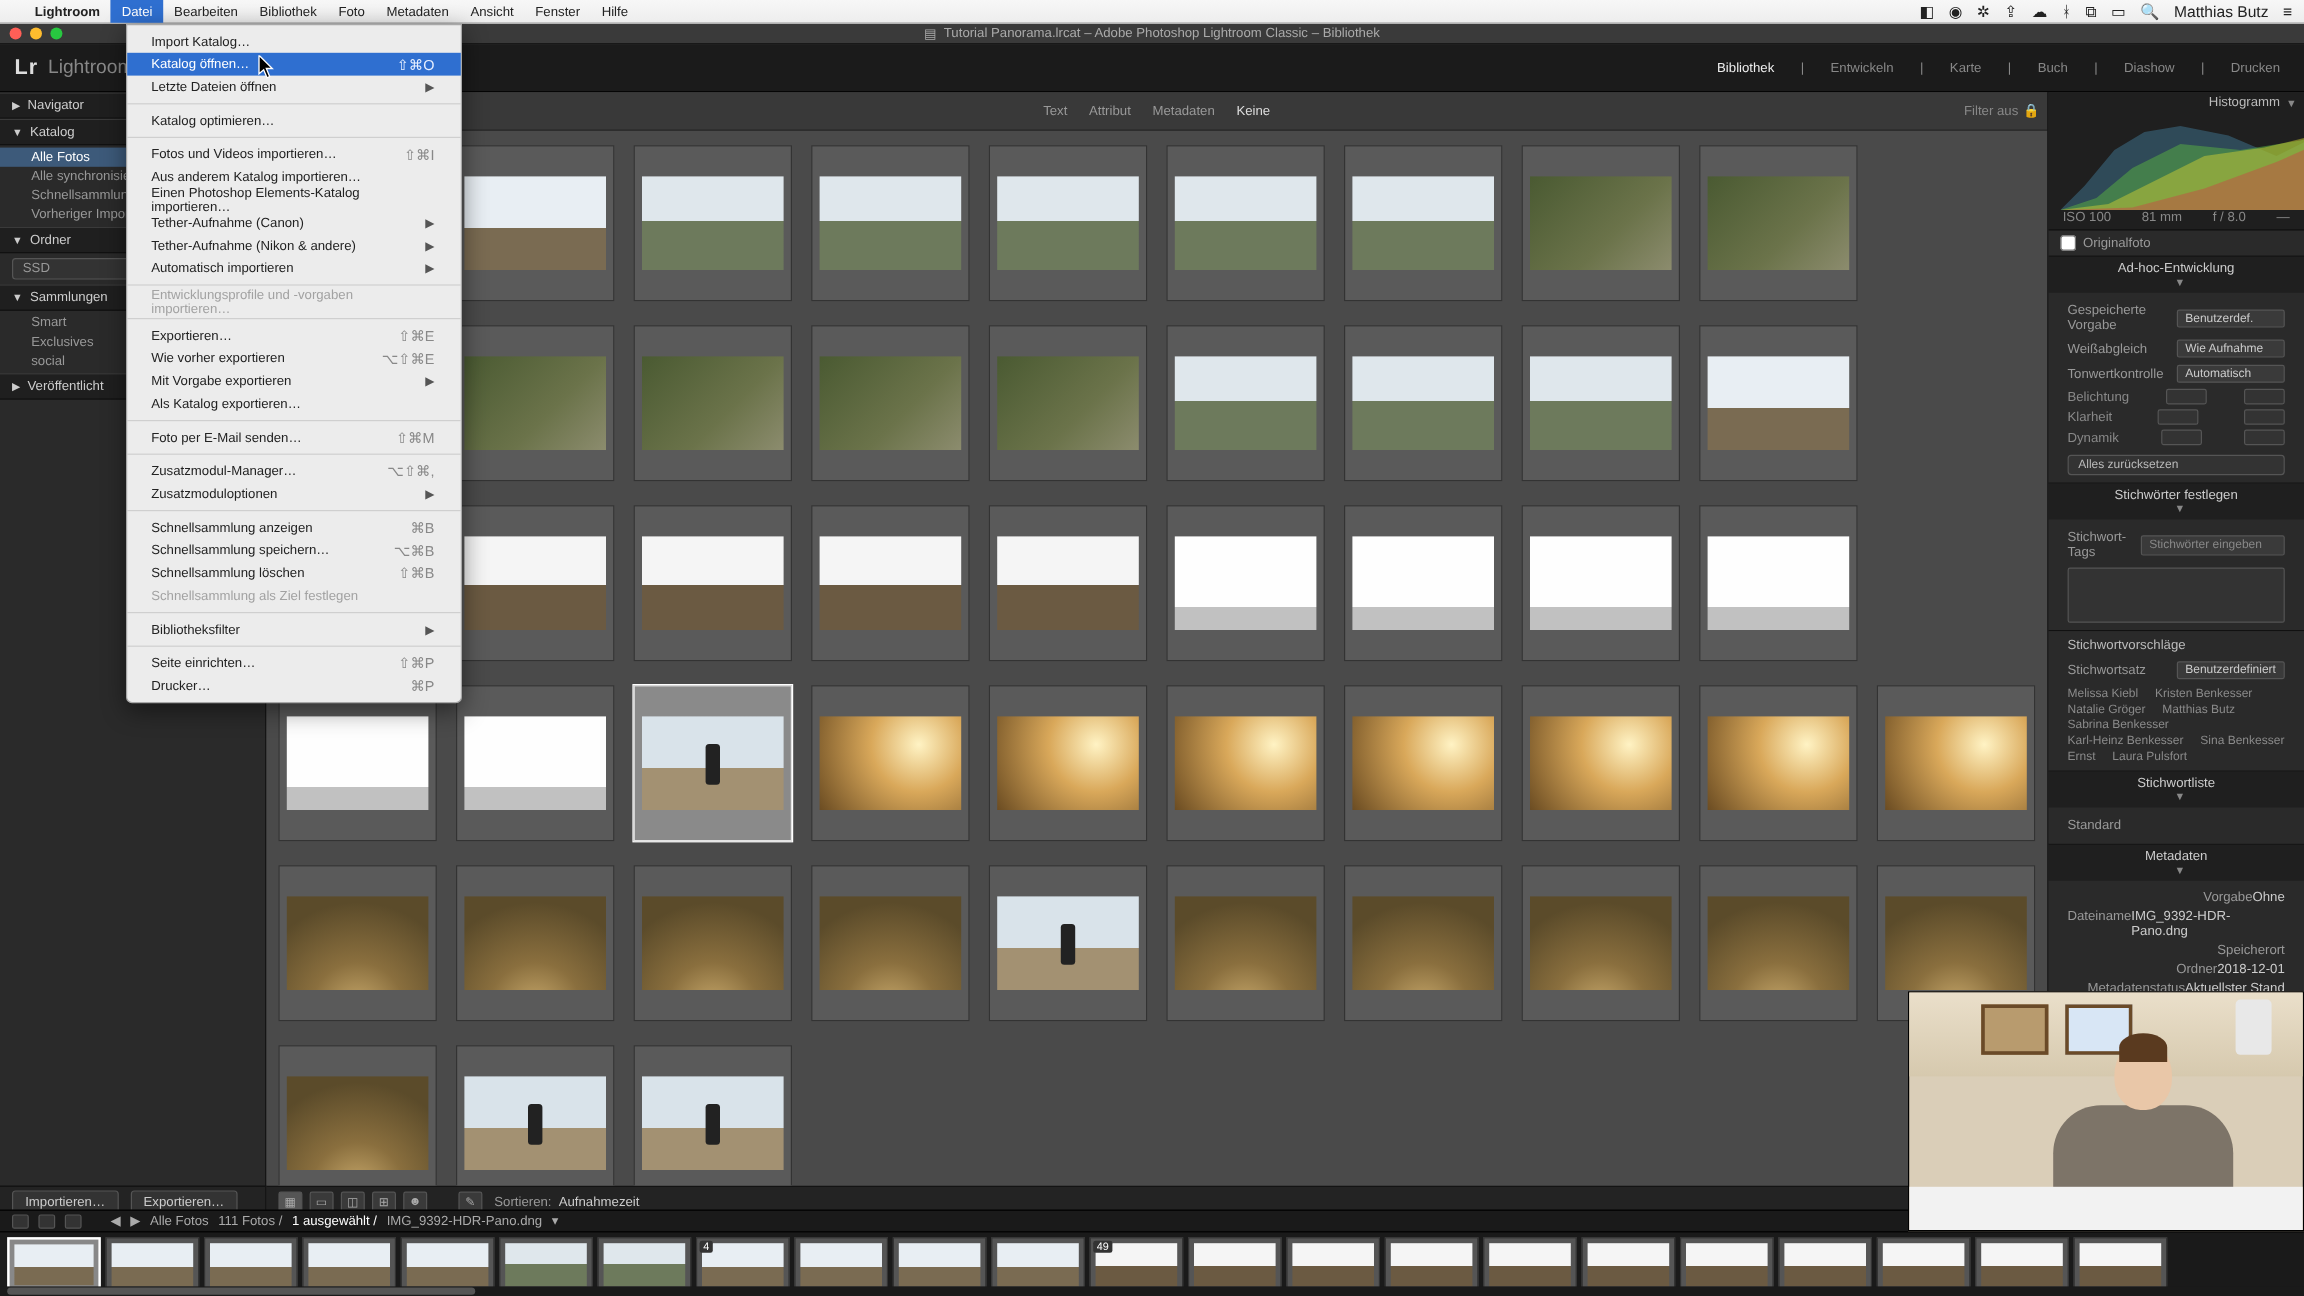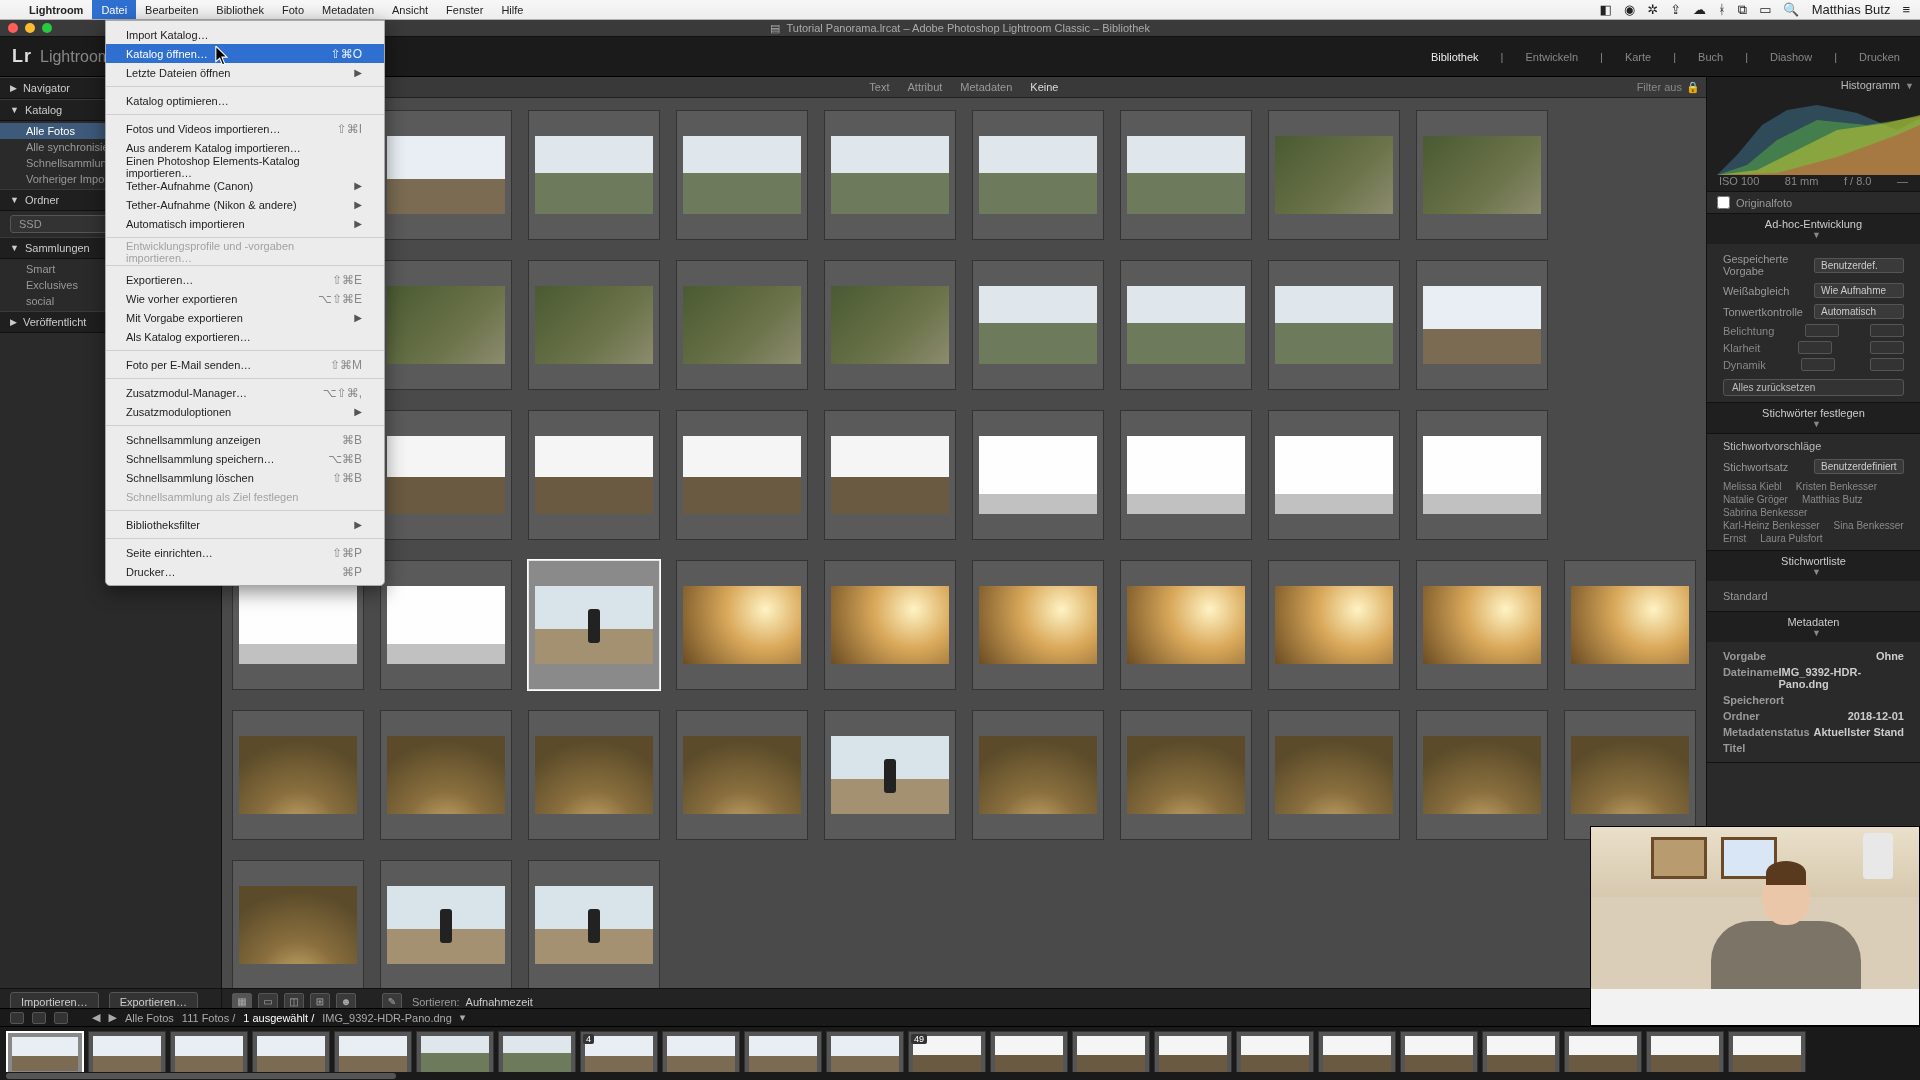--- a/index.html
+++ b/index.html
@@ -45,21 +45,21 @@
 .dropdown .mi.hover{background:#2f6fd0;color:#fff;}
 .dropdown .mi.disabled{color:#a2a2a2;}
 .dropdown .sep{height:1px;background:#cfcfcf;margin:4px 0;}
 .dropdown .sc{color:#888;font-size:12px;}
 .dropdown .mi.hover .sc{color:#e8f0ff;}
 .dropdown .mi .arrow{font-size:10px;color:#555;}
 
 .cursor{position:absolute;top:46px;left:215px;z-index:1000;pointer-events:none;}
 .cursor svg{width:15px;height:20px;}
 
-.filter-bar{height:21px;background:#393939;border-bottom:1px solid #222;display:flex;align-items:center;justify-content:center;gap:18px;color:#999;font-size:11px;position:relative;}
+.filter-bar{height:32px;background:#393939;border-bottom:1px solid #222;display:flex;align-items:center;justify-content:center;gap:18px;color:#999;font-size:11px;position:relative;}
 .filter-bar .tab{cursor:pointer;}
 .filter-bar .right-lbl{position:absolute;right:24px;color:#888;}
 .filter-bar .lock{position:absolute;right:6px;color:#888;}
 
 .grid-scroll{flex:1;overflow:hidden;background:#4a4a4a;position:relative;}
 .grid-inner{padding:12px 10px;display:flex;flex-direction:column;gap:20px;}
 .grid-row{display:flex;gap:16px;flex-wrap:nowrap;}
 .cell{width:132px;height:130px;background:#5a5a5a;border:1px solid #333;position:relative;display:flex;align-items:center;justify-content:center;}
 .cell.sel{background:#8a8a8a;border-color:#e4e4e4;box-shadow:0 0 0 1px #fff;}
 .cell .ph{width:118px;height:78px;background:#777;display:block;}
@@ -91,21 +91,21 @@
 .rp .hd .tri{margin-left:6px;font-size:9px;color:#888;}
 .rp .bd{padding:6px 16px;background:#2a2a2a;}
 .rp .line{display:flex;justify-content:space-between;align-items:center;padding:3px 0;color:#999;}
 .rp .line .v{background:#3a3a3a;border:1px solid #555;border-radius:2px;padding:1px 6px;color:#ccc;min-width:90px;text-align:left;font-size:10px;}
 .rp .mini{display:flex;justify-content:space-between;align-items:center;color:#888;font-size:10px;padding:2px 0;}
 .rp .mini .box{background:#333;border:1px solid #555;width:34px;height:13px;border-radius:2px;}
 .rp .reset{display:block;margin:6px 0 0 auto;background:#333;border:1px solid #555;border-radius:3px;color:#bbb;padding:2px 8px;font-size:10px;}
 .rp .kw-in{background:#3a3a3a;border:1px solid #555;border-radius:2px;padding:2px 6px;color:#888;font-size:10px;min-width:120px;display:inline-block;}
 .rp .suggest{display:flex;flex-wrap:wrap;gap:2px 14px;padding-top:4px;}
 .rp .suggest span{color:#8a8a8a;font-size:10px;}
-.meta-line{display:flex;justify-content:space-between;color:#999;padding:2px 0;font-size:10px;font-weight:bold;}
+.meta-line{display:flex;justify-content:flex-end;color:#999;padding:2px 0;font-size:10px;}
 .meta-line .v{color:#ccc;}
 .right-col .chk{display:flex;align-items:center;gap:6px;color:#999;font-size:10px;padding:4px 10px;background:#2a2a2a;border-bottom:1px solid #111;}
 .right-col .chk input{accent-color:#666;}
 
 .status{position:absolute;left:0;right:0;bottom:54px;height:18px;background:#1a1a1a;border-top:1px solid #000;display:flex;align-items:center;padding:0 10px;color:#aaa;font-size:11px;gap:8px;}
 .status .ico{width:14px;height:12px;background:#333;border:1px solid #555;border-radius:2px;}
 .status .sel{color:#fff;}
 .status .rt{margin-left:auto;display:flex;gap:10px;align-items:center;}
 
 .filmstrip{position:absolute;left:0;right:0;bottom:0;height:54px;background:#1a1a1a;display:flex;align-items:center;padding:0 6px;gap:4px;overflow:hidden;border-top:1px solid #000;}
@@ -477,20 +477,27 @@
           </div>
         <span class="reset">Alles zurücksetzen</span>
       </div>
     </div>
 
     <div class="rp">
       <div class="hd">
           <span>Stichwörter festlegen</span>
           <span class="tri">▼</span>
         </div>
+      <div class="bd">
+        <div class="line">
+            <span>Stichwort-Tags</span>
+            <span class="kw-in">Stichwörter eingeben</span>
+          </div>
+        <div style="height:46px;background:#333;border:1px solid #555;border-radius:2px;margin-top:4px"></div>
+      </div>
     </div>
 
     <div class="rp">
       <div class="bd">
         <div style="color:#bbb;margin-bottom:4px">Stichwortvorschläge</div>
         <div class="line">
             <span>Stichwortsatz</span>
             <span class="v">Benutzerdefiniert</span>
           </div>
         <div class="suggest" id="sugg">

